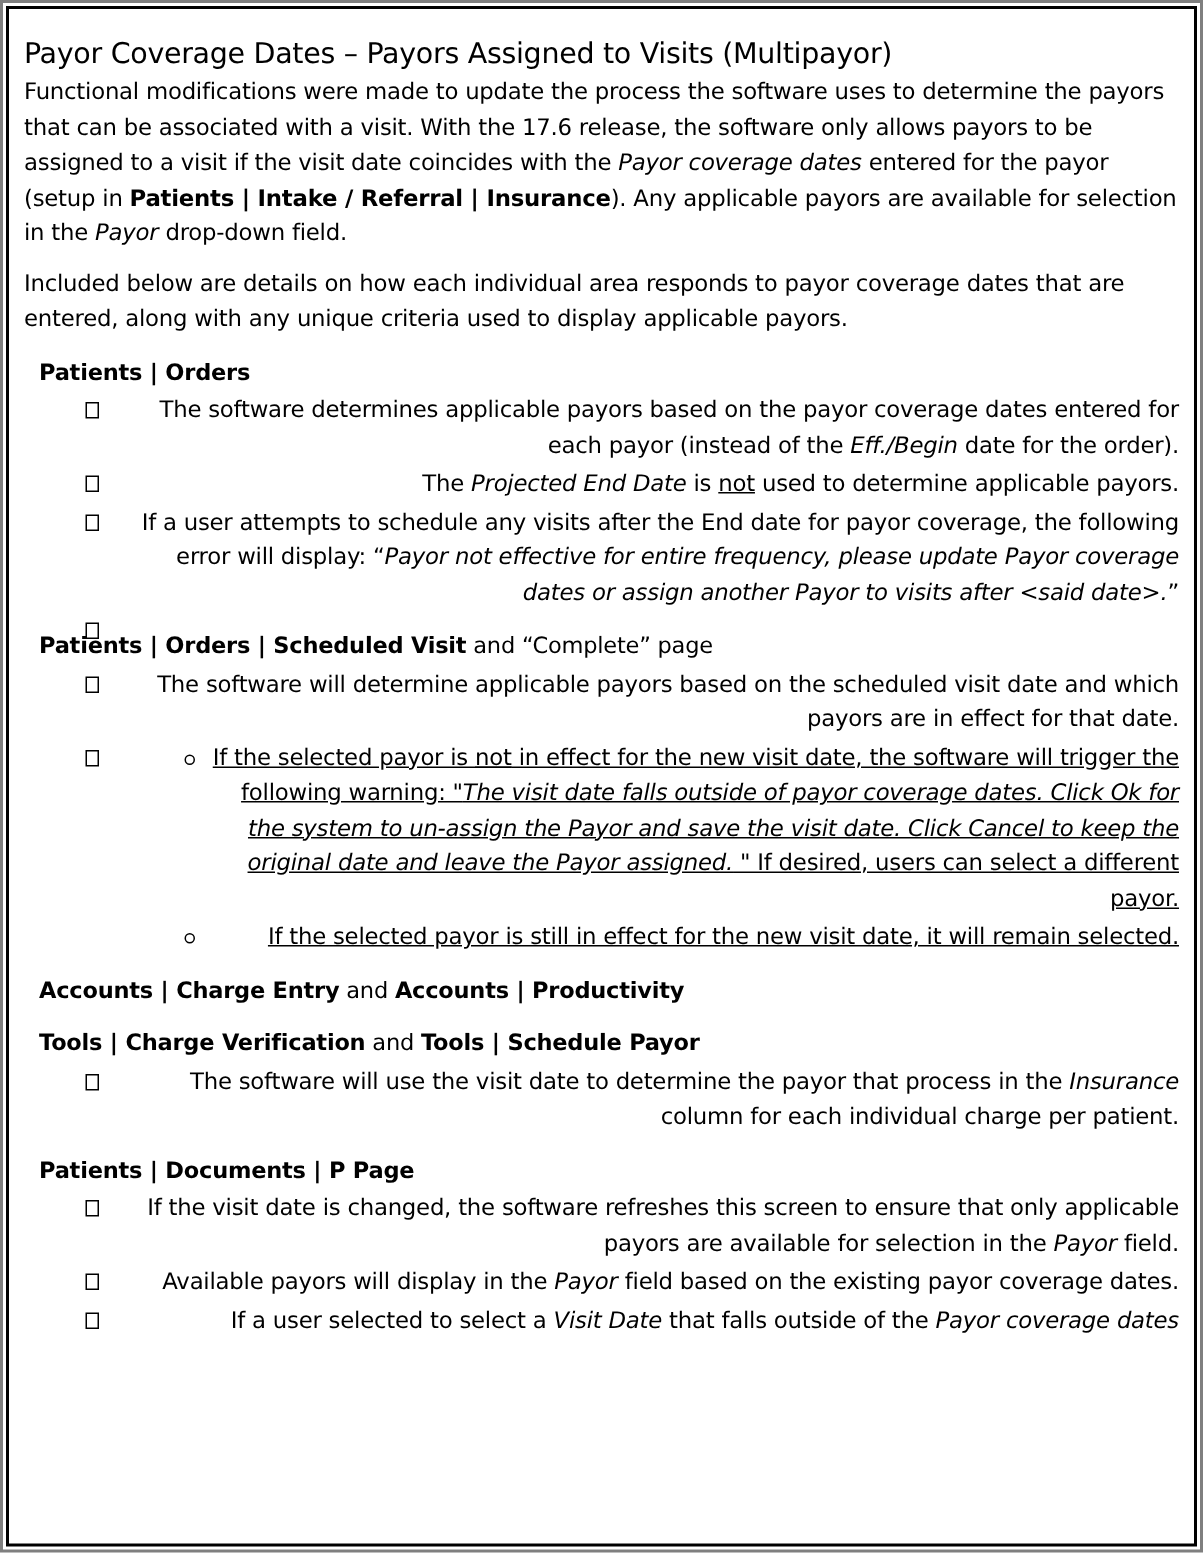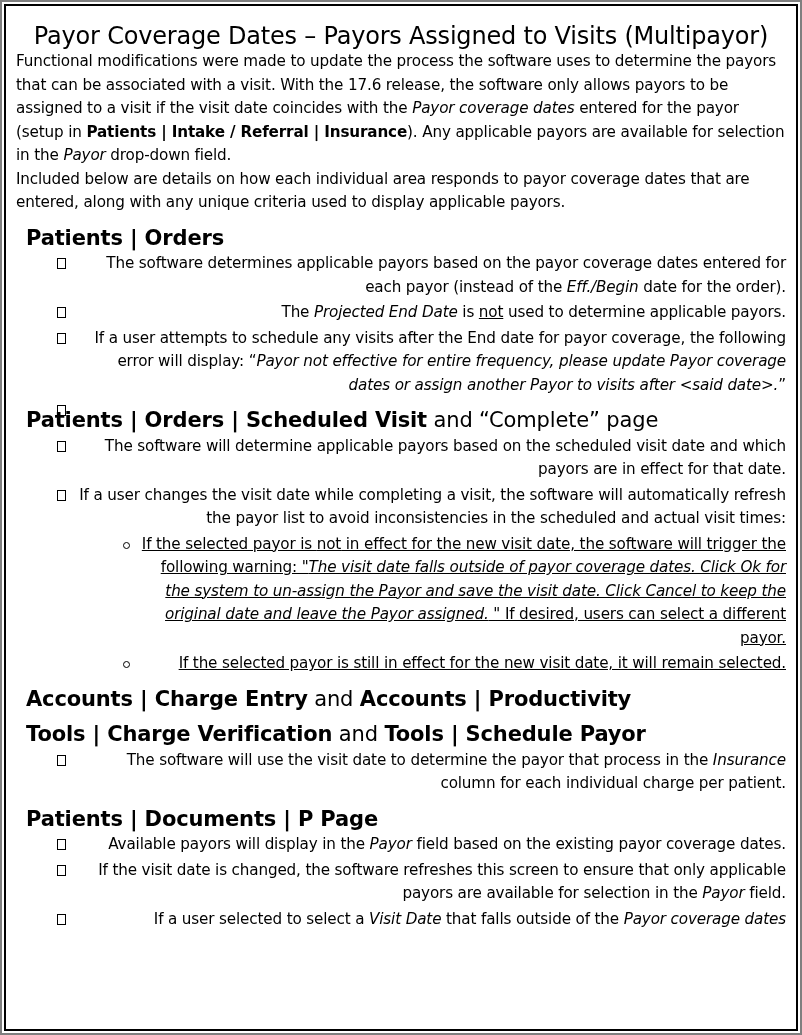--- a/index.html
+++ b/index.html
@@ -10,27 +10,27 @@
   .frame {
     position:absolute; left:0; top:0; width:802px; height:1035px;
     box-sizing:border-box; border:2px solid #7f7f7f;
   }
   .inner {
     position:absolute; left:2px; top:2px; right:2px; bottom:2px;
     border:2px solid #000; box-sizing:border-box; overflow:hidden;
     padding:0 10px 0 10px;
   }
   .title {
-    text-align:center; font-size:24px; margin-top:17px; line-height:26px; letter-spacing:-0.2px;
+    text-align:left; font-size:19px; margin-top:17px; line-height:26px; letter-spacing:-0.2px;
   }
   p { margin:0; font-size:15.2px; line-height:23.5px; letter-spacing:-0.15px; }
   .intro { margin-top:1px; }
-  .intro2 { }
+  .intro2 { margin-top:10px; }
   .section { margin-top:12px; }
-  .section-head { padding-left:10px; font-size:21px; line-height:23.5px; letter-spacing:-0.15px; }
+  .section-head { padding-left:10px; font-size:15px; line-height:23.5px; letter-spacing:-0.15px; }
   ul.sq { list-style:none; margin:0; padding:0;text-align:right; }
   ul.sq > li {
     position:relative; padding-left:58px; font-size:15.2px; line-height:23.5px; margin-top:2px; letter-spacing:-0.15px;
   }
   ul.sq > li > .bullet {
     position:absolute; left:41px; top:6px; width:9px; height:11px; border:1.5px solid #000; box-sizing:border-box;
   }
   ul.circ { list-style:none; margin:0; padding:0; }
   ul.circ > li {
     position:relative; padding-left:125px; margin-left:-58px; font-size:15.2px; line-height:23.5px; margin-top:2px; letter-spacing:-0.15px;text-decoration:underline;
@@ -61,21 +61,21 @@
       <li><span class="bullet"></span><span>The </span><i>Projected End Date</i><span> is </span><u>not</u><span> used to determine applicable payors.</span></li>
       <li><span class="bullet"></span><span>If a user attempts to schedule any visits after the End date for payor coverage, the following error will display: “</span><i>Payor not effective for entire frequency, please update Payor coverage dates or assign another Payor to visits after &lt;said date&gt;.</i><span>”</span></li>
       <li><span class="bullet"></span></li>
     </ul>
   </div>
 
   <div class="section">
     <div class="section-head"><b>Patients | Orders | Scheduled Visit</b><span> and “Complete” page</span></div>
     <ul class="sq">
       <li><span class="bullet"></span><span>The software will determine applicable payors based on the scheduled visit date and which payors are in effect for that date.</span></li>
-      <li><span class="bullet"></span><span>If a user changes the visit date while completing a visit, the software will automatically refresh the payor list to avoid inconsistencies in the scheduled and actual visit times:</span>
+      <li><span class="bullet"></span>
         <ul class="circ">
           <li><span class="cbullet"></span><span>If the selected payor is </span><u>not</u><span> in effect for the new visit date, the software will trigger the following warning: "</span><i>The visit date falls outside of payor coverage dates. Click Ok for the system to un-assign the Payor and save the visit date. Click Cancel to keep the original date and leave the Payor assigned.</i><span> " If desired, users can select a different payor.</span></li>
           <li><span class="cbullet"></span><span>If the selected payor is still in effect for the new visit date, it will remain selected.</span></li>
         </ul>
       </li>
     </ul>
   </div>
 
   <div class="section">
     <div class="section-head"><b>Accounts | Charge Entry</b><span> and </span><b>Accounts | Productivity</b></div>
@@ -84,20 +84,20 @@
   <div class="section">
     <div class="section-head"><b>Tools | Charge Verification</b><span> and </span><b>Tools | Schedule Payor</b></div>
     <ul class="sq">
       <li><span class="bullet"></span><span>The software will use the visit date to determine the payor that process in the </span><i>Insurance</i><span> column for each individual charge per patient.</span></li>
     </ul>
   </div>
 
   <div class="section">
     <div class="section-head"><b>Patients | Documents | P Page</b></div>
     <ul class="sq">
+      <li><span class="bullet"></span><span>If the visit date is changed, the software refreshes this screen to ensure that only applicable payors are available for selection in the </span><i>Payor</i><span> field.</span></li>
       <li><span class="bullet"></span><span>Available payors will display in the </span><i>Payor</i><span> field based on the existing payor coverage dates.</span></li>
-      <li><span class="bullet"></span><span>If the visit date is changed, the software refreshes this screen to ensure that only applicable payors are available for selection in the </span><i>Payor</i><span> field.</span></li>
       <li><span class="bullet"></span><span>If a user selected to select a </span><i>Visit Date</i><span> that falls outside of the </span><i>Payor coverage dates</i></li>
     </ul>
   </div>
 
 </div>
 </div>
 
 </body></html>

